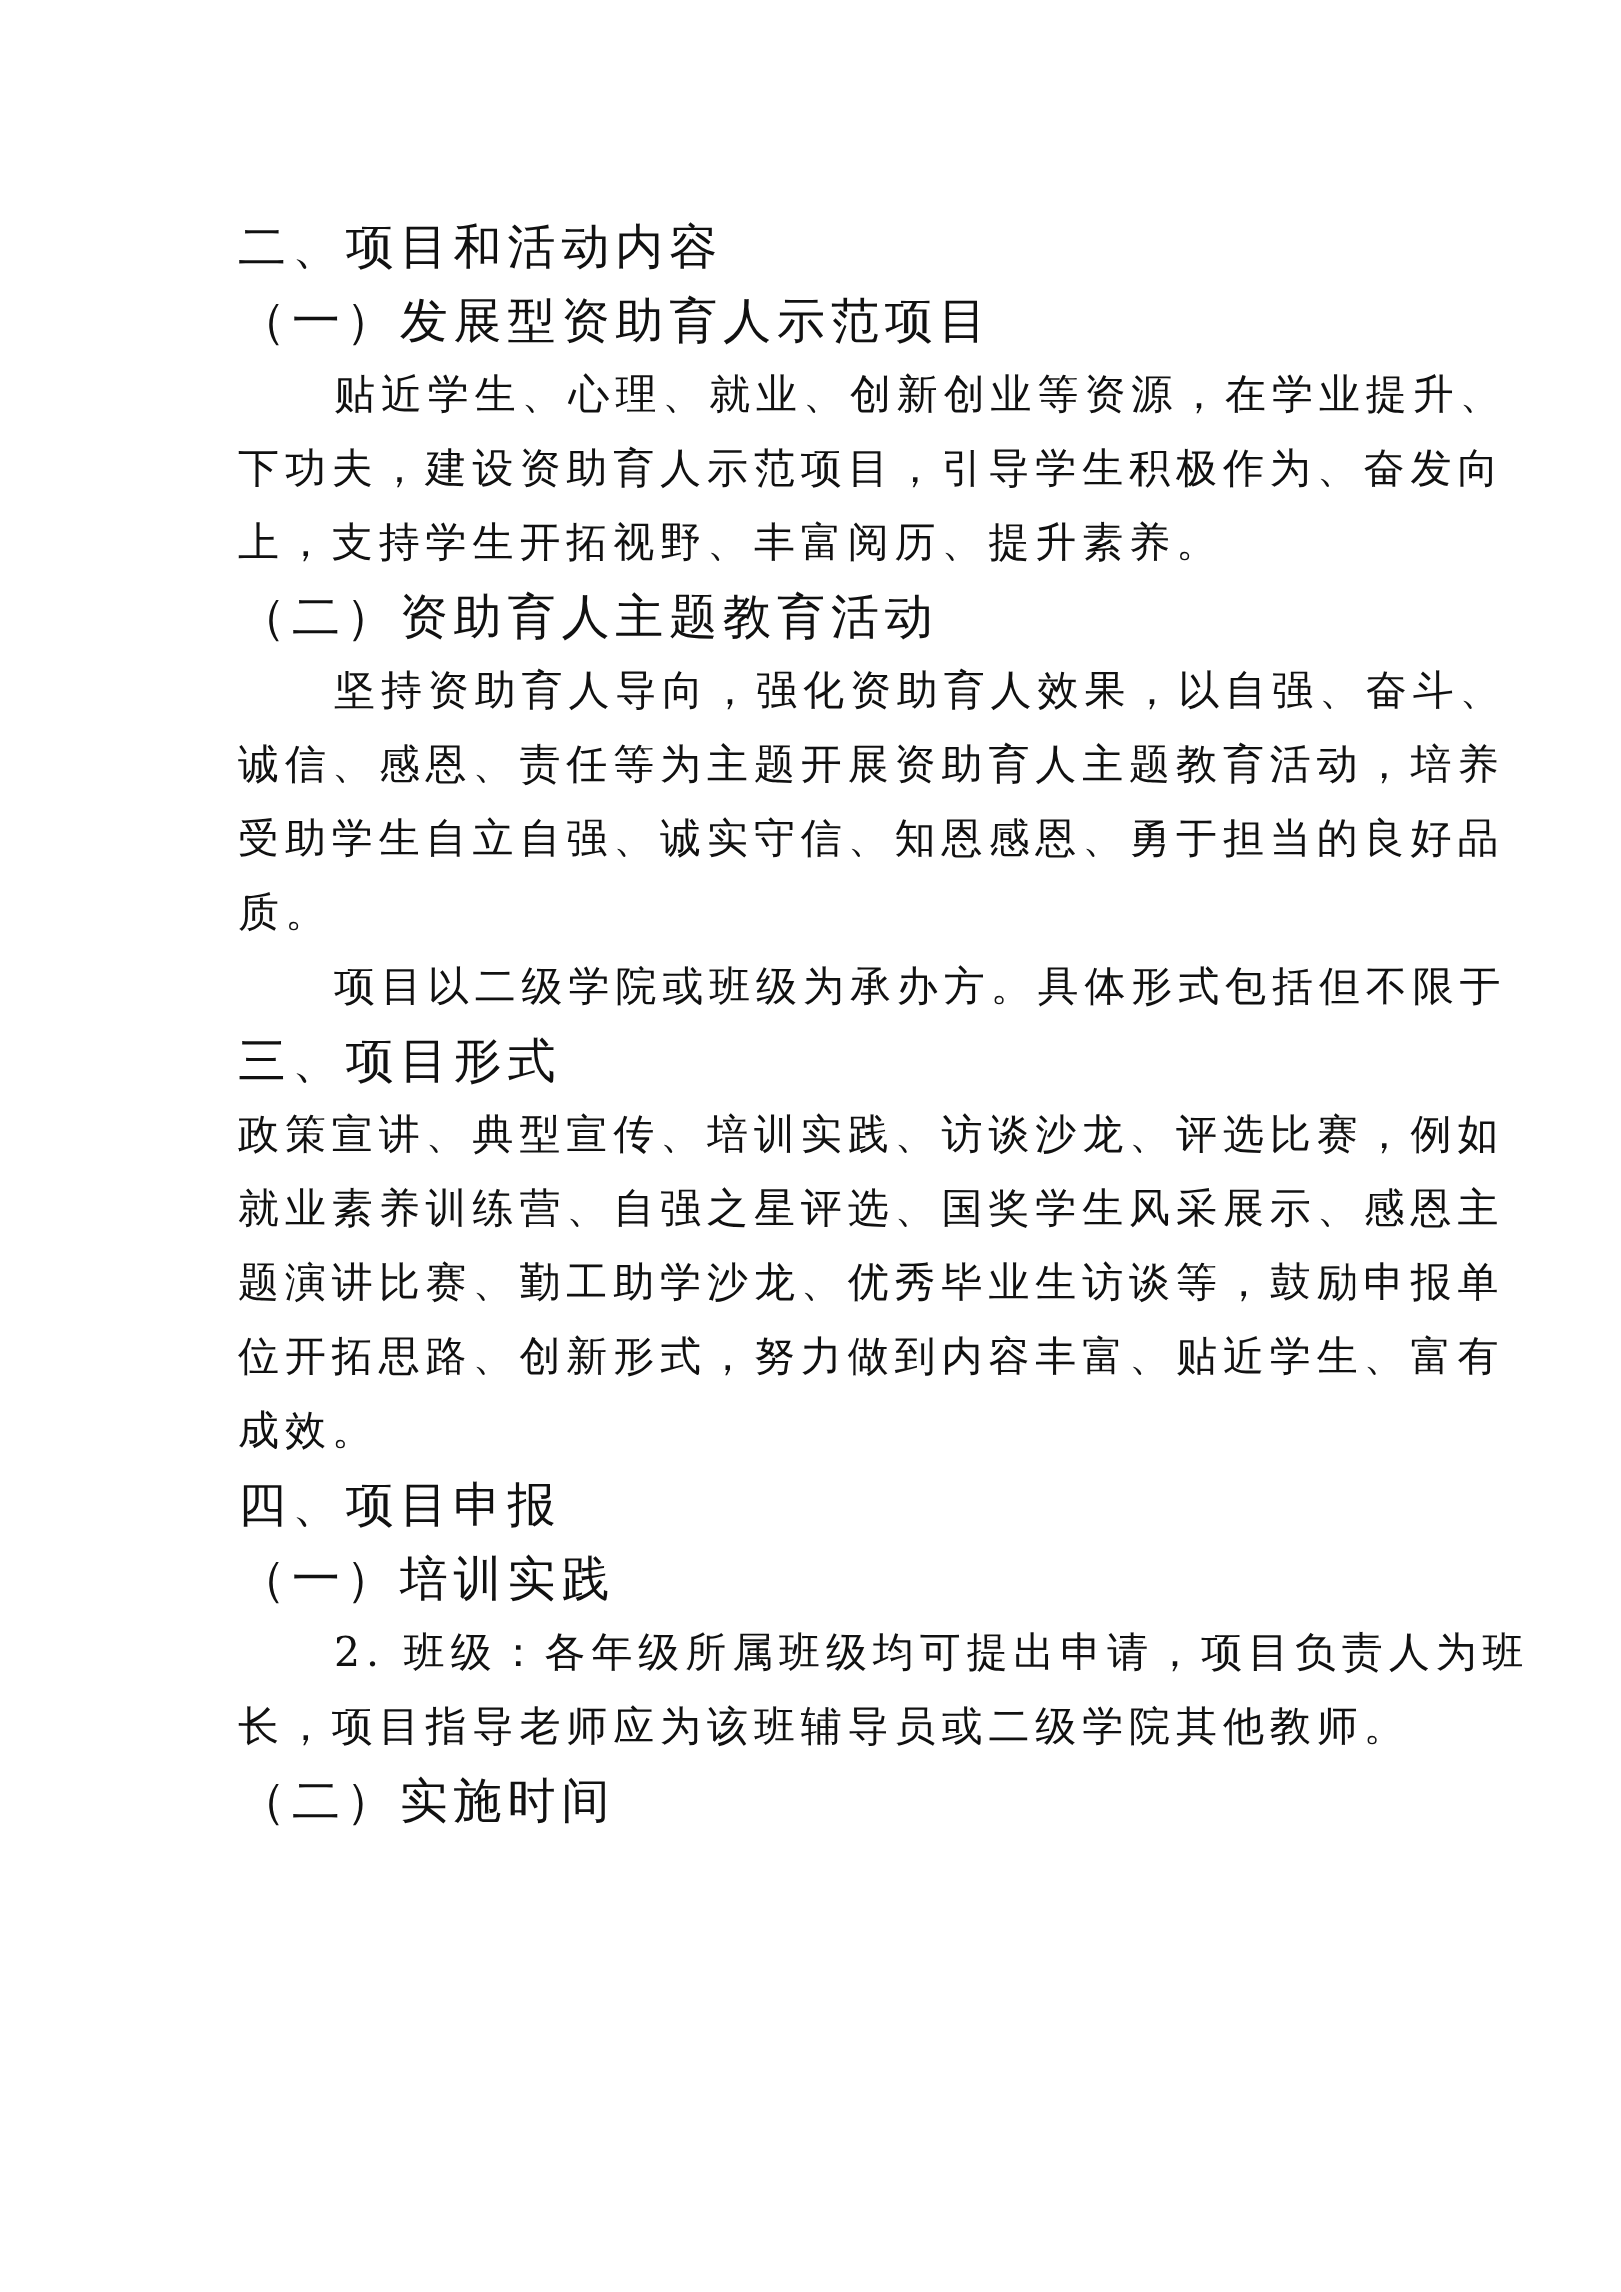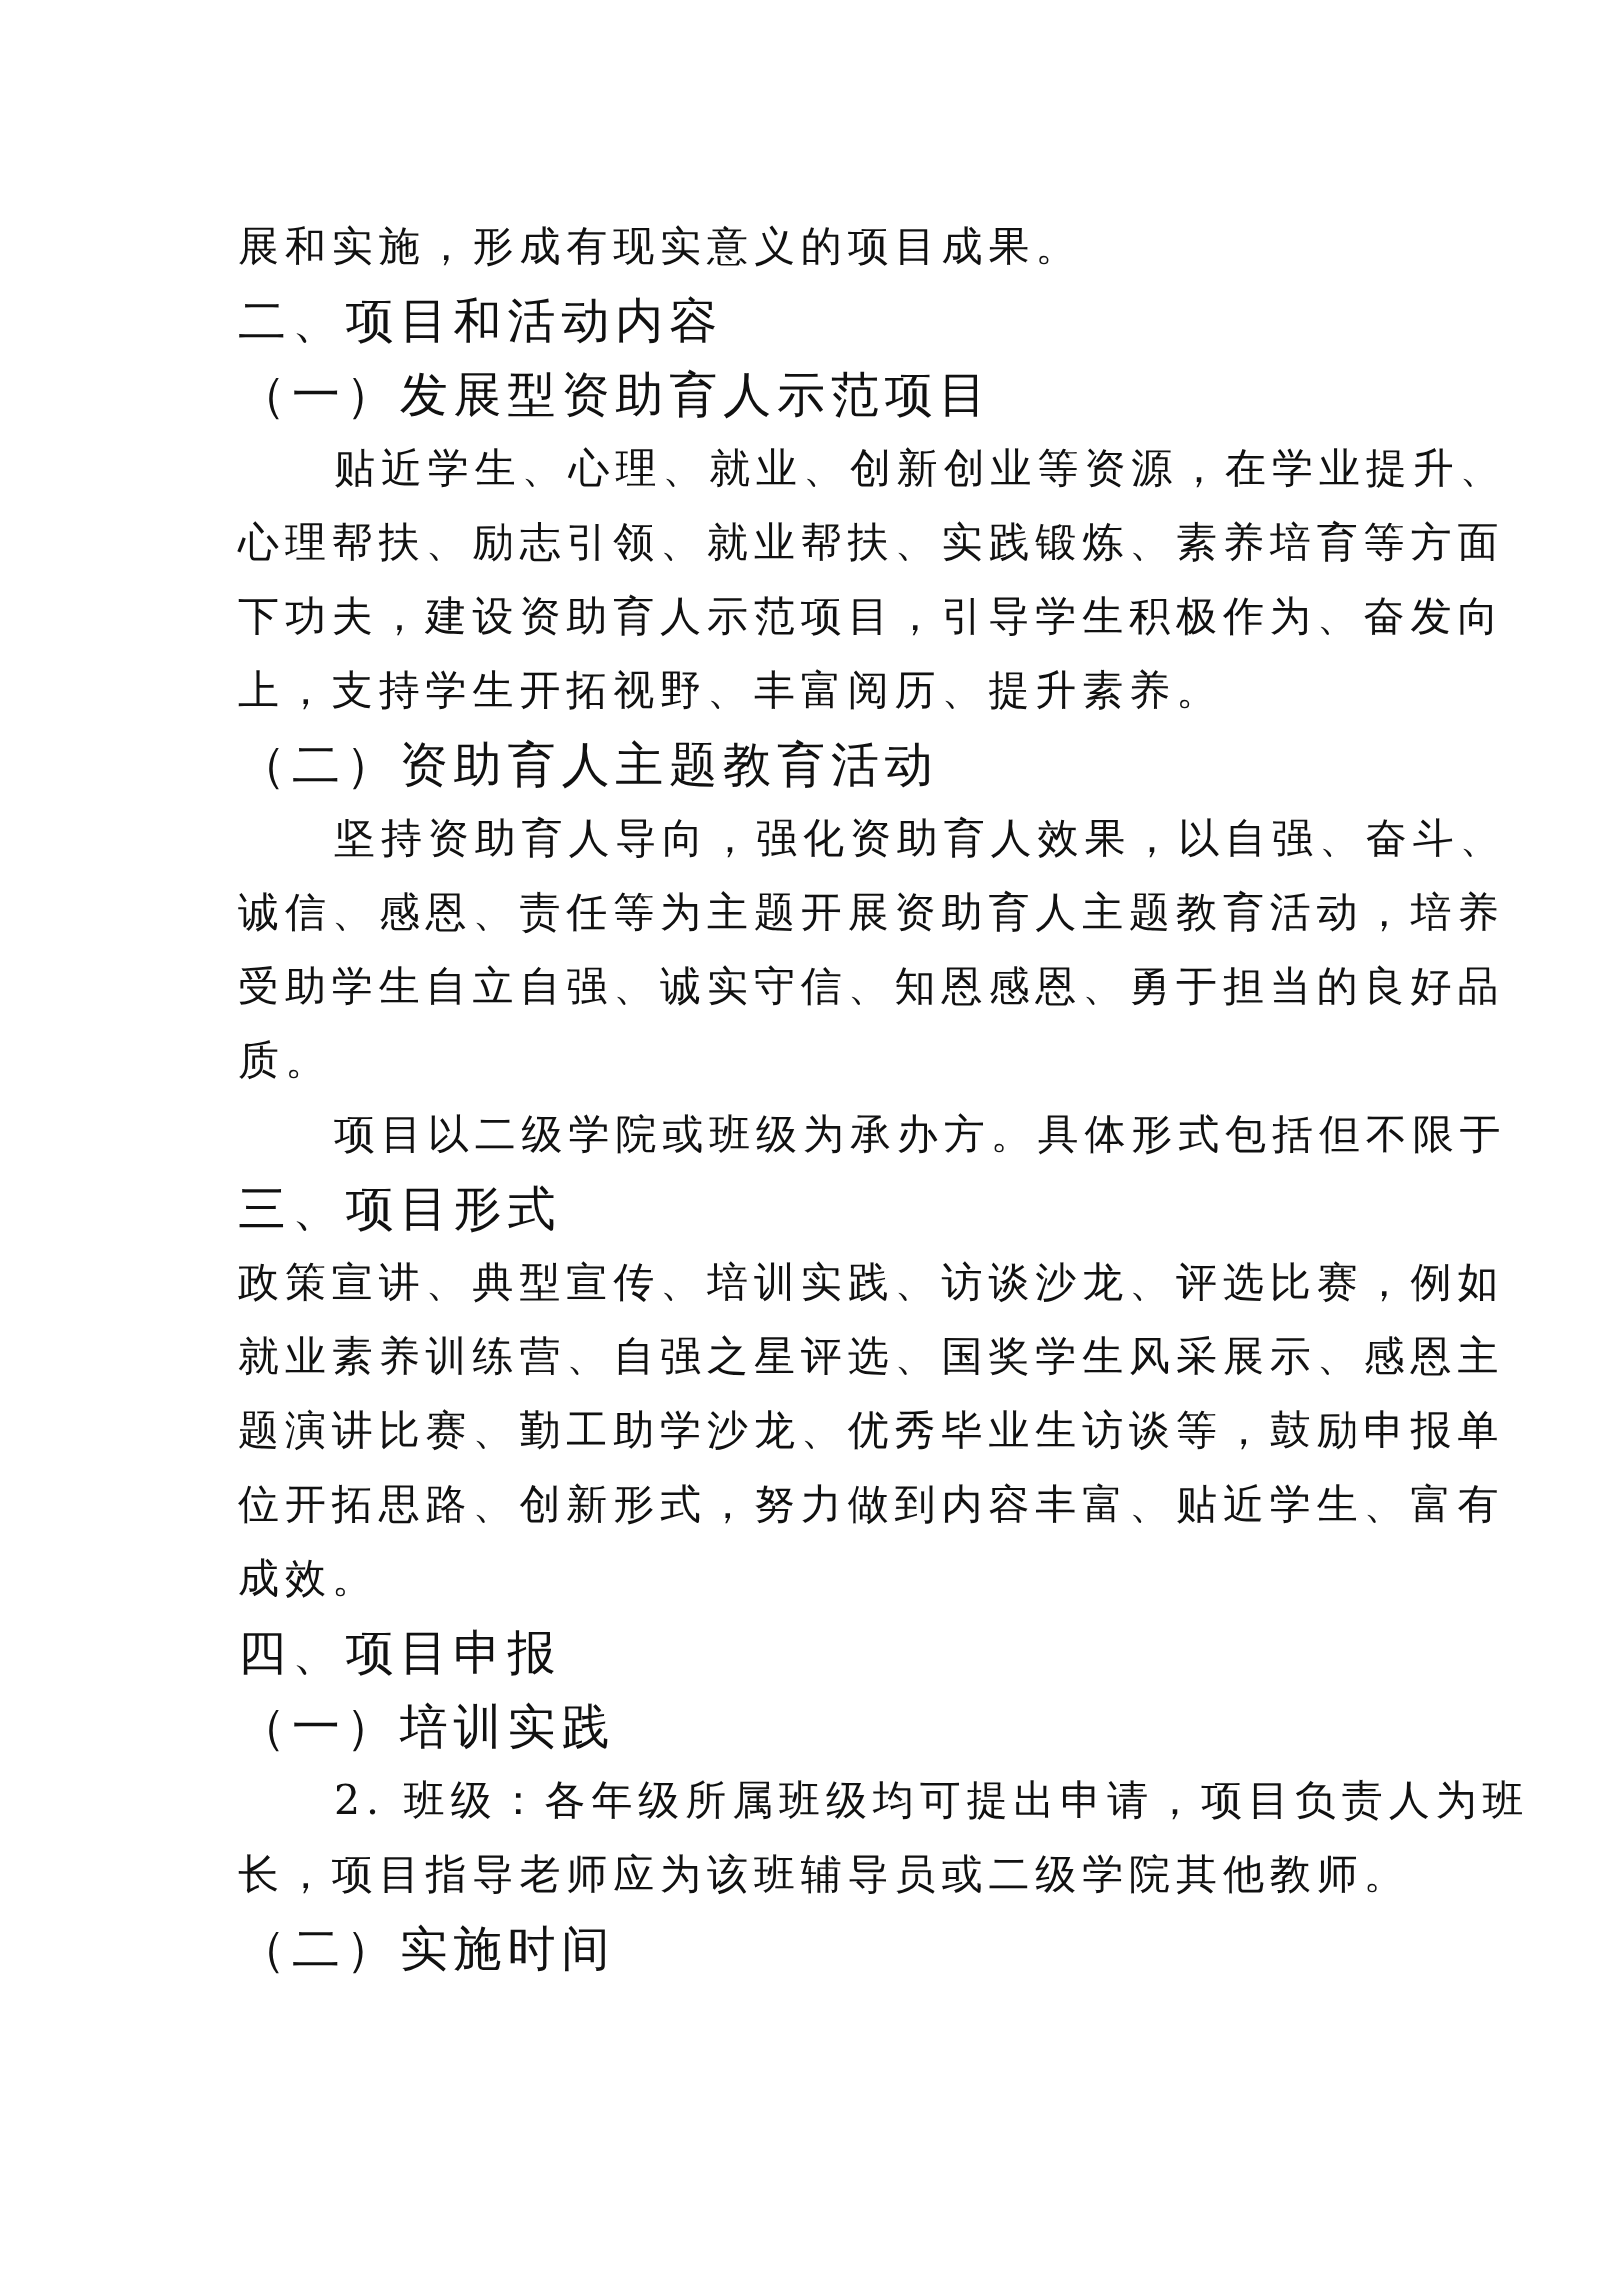--- a/index.html
+++ b/index.html
@@ -25,25 +25,23 @@
       letter-spacing: 5.9px;
     }
     .indent { padding-left: 96px; }
     .para { font-size: 41px; }
     .sub-heading { padding-left: 0px; }
   </style>
 </head>
 <body>
 
 <div class="page">
-  <div class="line para">展和实施，形成有现实意义的项目成果。</div>
   <div class="line">二、项目和活动内容</div>
   <div class="line sub-heading">（一）发展型资助育人示范项目</div>
   <div class="line para indent">贴近学生、心理、就业、创新创业等资源，在学业提升、</div>
-  <div class="line para">心理帮扶、励志引领、就业帮扶、实践锻炼、素养培育等方面</div>
   <div class="line para">下功夫，建设资助育人示范项目，引导学生积极作为、奋发向</div>
   <div class="line para">上，支持学生开拓视野、丰富阅历、提升素养。</div>
   <div class="line sub-heading">（二）资助育人主题教育活动</div>
   <div class="line para indent">坚持资助育人导向，强化资助育人效果，以自强、奋斗、</div>
   <div class="line para">诚信、感恩、责任等为主题开展资助育人主题教育活动，培养</div>
   <div class="line para">受助学生自立自强、诚实守信、知恩感恩、勇于担当的良好品</div>
   <div class="line para">质。</div>
   <div class="line para indent">项目以二级学院或班级为承办方。具体形式包括但不限于</div>
   <div class="line">三、项目形式</div>
   <div class="line para">政策宣讲、典型宣传、培训实践、访谈沙龙、评选比赛，例如</div>

